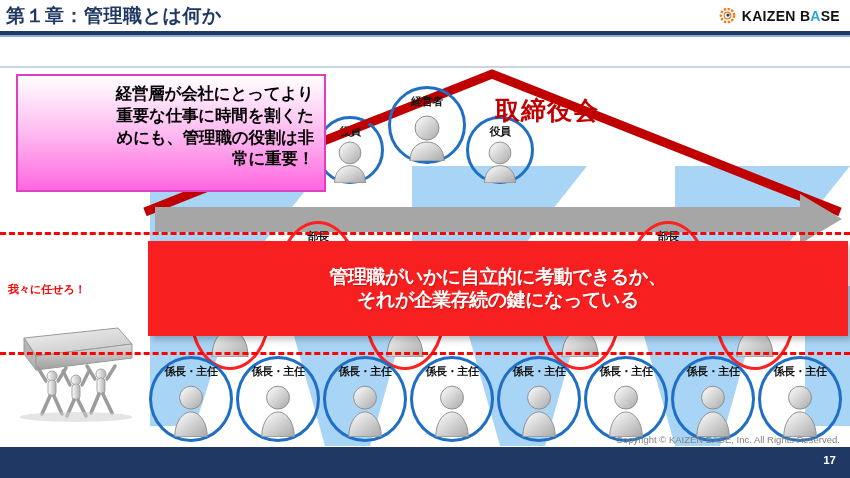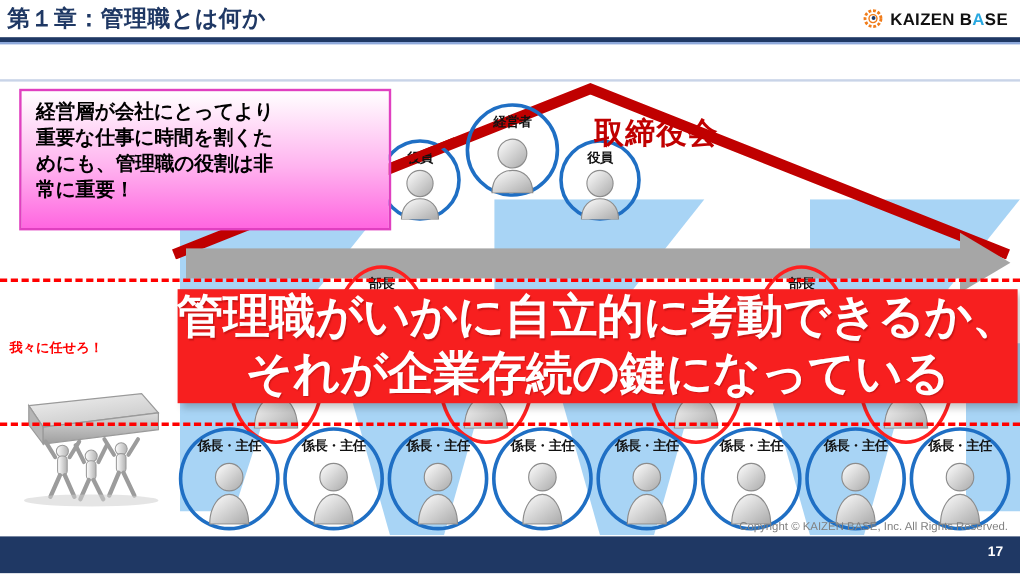--- a/index.html
+++ b/index.html
@@ -78,20 +78,21 @@
     width: 310px; height: 118px;
     background: linear-gradient(180deg, #ffffff 0%, #ffb3ef 55%, #ff66e0 100%);
     border: 2px solid #e040c0;
     padding: 7px 10px 0 12px;
     z-index: 6;
   }
   .callout-text {
     font-size: 16.5px; font-weight: bold; color: #000000;
     line-height: 1.32; letter-spacing: -0.2px;
     white-space: pre-line;
+    text-align: right;
   }
   .callout-tail {
     position: absolute; left: 318px; top: 139px;
     width: 66px; height: 5px;
     background: #c00000;
     transform: rotate(-22deg);
     transform-origin: left center;
     z-index: 5;
   }
 
@@ -132,21 +133,21 @@
     position: absolute; left: 148px; top: 175px;
     width: 700px; height: 95px;
     background: #f71f1f;
     box-shadow: 4px 4px 6px rgba(0,0,0,.22);
     display: flex; flex-direction: column;
     align-items: center; justify-content: center;
     z-index: 9;
   }
   .banner-line {
     color: #ffffff; font-weight: bold;
-    font-size: 39px; line-height: 1.18;
+    font-size: 19px; line-height: 1.18;
     letter-spacing: -0.5px; white-space: nowrap;
     text-shadow: 1px 1px 1px rgba(120,0,0,.35);
   }
 
   
   .node {
     position: absolute;
     display: flex; flex-direction: column; align-items: center;
   }
   .node .ring {

